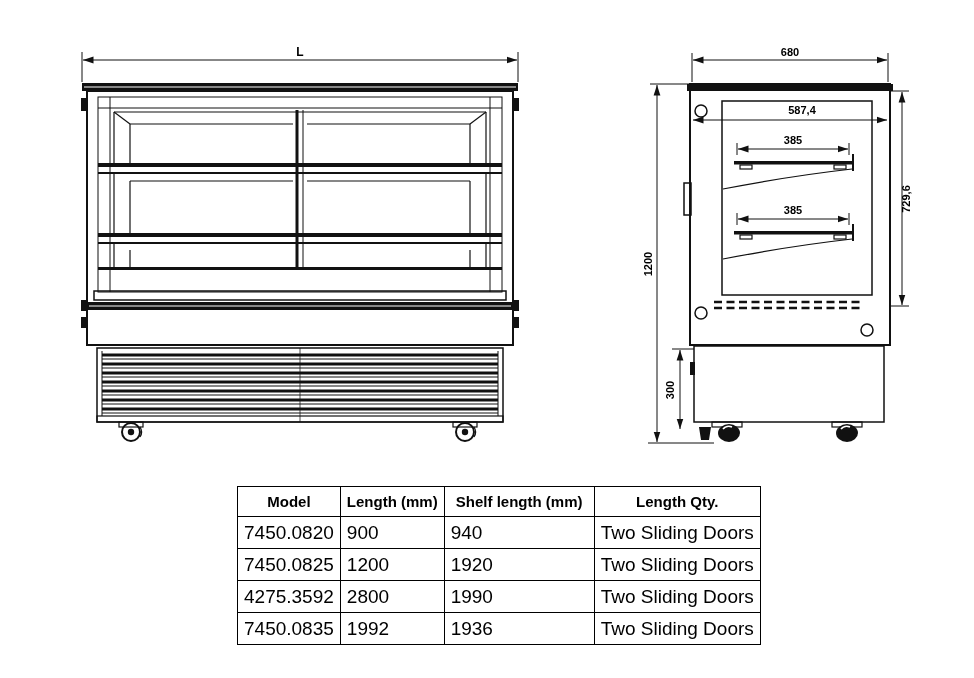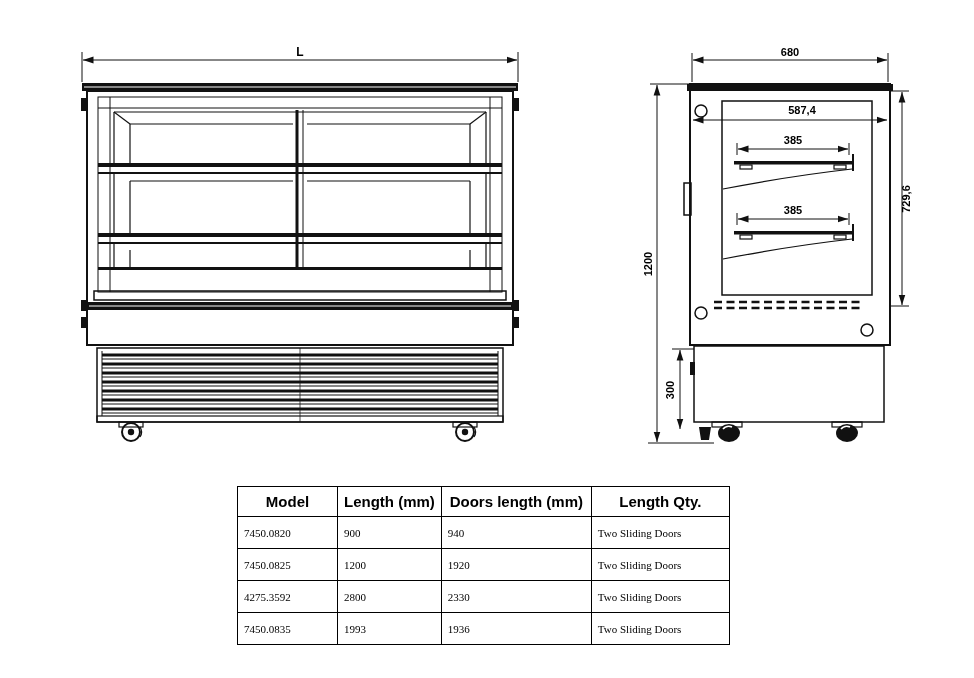--- a/index.html
+++ b/index.html
@@ -17,21 +17,21 @@
   #spec-table{
     position:absolute;left:237px;top:486px;
     border-collapse:collapse;table-layout:fixed;
     background:#fff;color:#000;
   }
   #spec-table th,#spec-table td{
     border:1.7px solid #000;vertical-align:middle;
     padding:0 6px;overflow:hidden;white-space:nowrap;
   }
   #spec-table th{font-size:15px;font-weight:bold;height:29px;}
-  #spec-table td{font-size:11px;font-weight:normal;height:31px;font-family:Liberation Serif, serif;}
+  #spec-table td{font-size:19px;font-weight:normal;height:31px;}
   .c-model{width:100px;}
   .c-length{width:99px;}
   .c-shelf{width:150px;}
   .c-doors{width:138px;}
 </style>
 </head>
 <body>
 
 <div id="canvas">
 
@@ -244,45 +244,45 @@
     <colgroup>
       <col class="c-model">
         <col class="c-length">
         <col class="c-shelf">
         <col class="c-doors">
     </colgroup>
     <thead>
       <tr>
         <th>Model</th>
         <th>Length (mm)</th>
-        <th>Doors length (mm)</th>
+        <th>Shelf length (mm)</th>
         <th>Length Qty.</th>
       </tr>
     </thead>
     <tbody>
       <tr>
         <td>7450.0820</td>
         <td>900</td>
         <td>940</td>
         <td>Two Sliding Doors</td>
       </tr>
       <tr>
         <td>7450.0825</td>
         <td>1200</td>
         <td>1920</td>
         <td>Two Sliding Doors</td>
       </tr>
       <tr>
         <td>4275.3592</td>
         <td>2800</td>
-        <td>2330</td>
+        <td>1990</td>
         <td>Two Sliding Doors</td>
       </tr>
       <tr>
         <td>7450.0835</td>
-        <td>1993</td>
+        <td>1992</td>
         <td>1936</td>
         <td>Two Sliding Doors</td>
       </tr>
     </tbody>
   </table>
 
 </div>
 
 </body></html>

